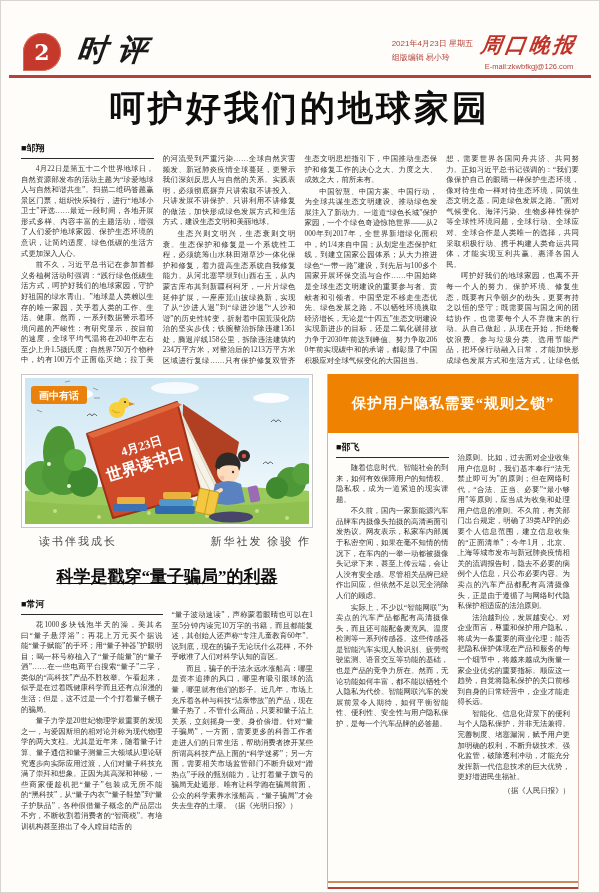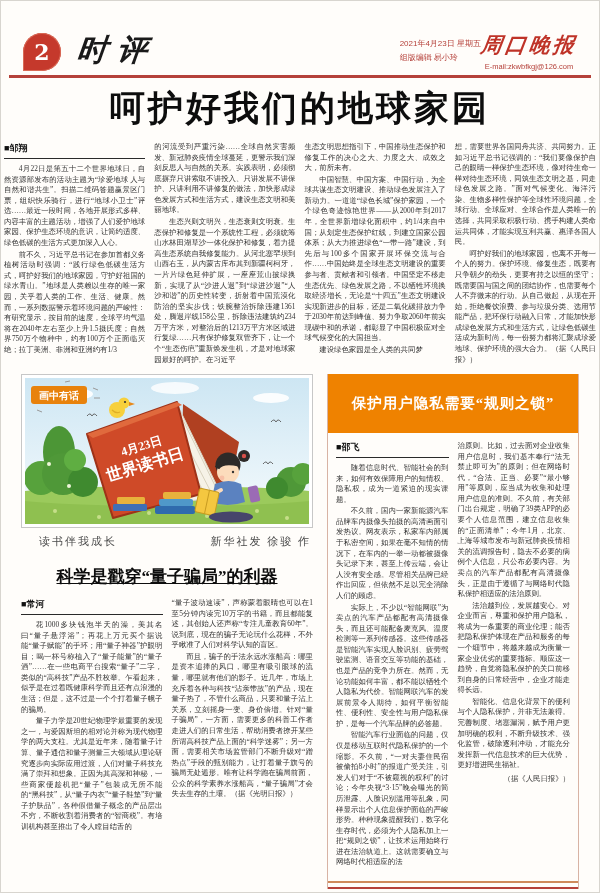--- a/index.html
+++ b/index.html
@@ -7,39 +7,39 @@
         box-sizing:border-box;border:1px solid #d8d5cf;overflow:hidden;
         font-family:"Liberation Serif","DejaVu Serif",serif;color:#222;}
   
   .header{display:flex;align-items:flex-end;padding:24px 22px 0 22px;height:46px;}
   .badge{width:38px;height:38px;background:#c5392c;border-radius:50% 50% 50% 0;
          display:flex;align-items:center;justify-content:center;flex:0 0 auto;
          box-shadow:inset 0 0 0 1px #d96a56;}
   .badge span{color:#fff;font-size:22px;font-weight:bold;font-family:"DejaVu Serif",serif;}
   .section{font-size:30px;font-weight:bold;font-style:italic;letter-spacing:10px;
            margin-left:16px;color:#1a1a1a;transform:skewX(-6deg);}
-  .header-right{margin-left:auto;display:flex;align-items:center;gap:0;}
+  .header-right{margin-left:auto;display:flex;align-items:center;gap:8px;}
   .pubinfo{color:#b5413a;font-size:8px;line-height:14px;font-family:"Liberation Sans",sans-serif;
            text-align:left;white-space:nowrap;}
   .masthead{text-align:center;}
   .logo{color:#bf3328;font-size:21px;font-weight:bold;font-style:italic;letter-spacing:3px;
         white-space:nowrap;transform:skewX(-8deg);}
   .email{color:#b5413a;font-size:7.5px;margin-top:3px;font-family:"Liberation Sans",sans-serif;}
   .red-rule{height:3px;background:#b5413a;margin:4px 8px 0 8px;}
   
   .main-title{text-align:center;font-size:35px;font-weight:900;letter-spacing:3px;
               margin:7px 0 10px 0;color:#0d0d0d;}
   .cols{display:flex;gap:9px;}
-  .main-cols{padding:0 3px;height:222px;overflow:hidden;justify-content:space-between;}
+  .main-cols{padding:0 20px;height:222px;overflow:hidden;justify-content:space-between;}
   .col{flex:1;min-width:0;}
   .byline{font-size:9px;font-weight:bold;color:#111;border-bottom:1px solid #2a2a2a;
           padding-bottom:3px;margin-bottom:5px;}
   .col p{font-size:7.4px;line-height:1.43;text-align:justify;margin:0 0 1px 0;
          text-indent:2em;color:#333;word-break:break-all;}
-  .col p.cont{text-indent:0;}
+  .col p.cont{text-indent:0;margin-top:12px;}
   .col p.source{text-align:right;text-indent:0;margin-top:3px;}
   
   .bottom{display:flex;gap:14px;padding:10px 20px 0 20px;}
   .bottom-left{width:292px;flex:0 0 auto;}
   .cartoon-box{border:1px solid #c7c7c7;background:#fff;padding:3px;}
   .cartoon-box svg{display:block;width:100%;height:auto;}
   .cartoon-captions{display:flex;justify-content:space-between;align-items:baseline;
                     font-size:11px;color:#4a4a4a;margin:6px 2px 0 18px;letter-spacing:2px;}
   .q-title{text-align:center;font-size:17px;font-weight:900;margin:16px 0 10px 0;color:#0d0d0d;text-decoration:underline;}
   .q-cols{height:282px;overflow:hidden;}
@@ -203,21 +203,20 @@
     </div>
 
     <div class="privacy">
       <div class="p-banner">保护用户隐私需要“规则之锁”</div>
       <div class="cols p-cols">
         <div class="col">
           <div class="byline">■邵飞</div>
           <p>随着信息时代、智能社会的到来，如何有效保障用户的知情权、隐私权，成为一道紧迫的现实课题。</p>
           <p>不久前，国内一家新能源汽车品牌车内摄像头拍摄的高清画面引发热议。网友表示，私家车内部属于私密空间，如果在毫不知情的情况下，在车内的一举一动都被摄像头记录下来，甚至上传云端，会让人没有安全感。尽管相关品牌已经作出回应，但依然不足以完全消除人们的顾虑。</p>
           <p>实际上，不少以“智能网联”为卖点的汽车产品都配有高清摄像头，而且还可能配备麦克风、温度检测等一系列传感器。这些传感器是智能汽车实现人脸识别、疲劳驾驶监测、语音交互等功能的基础，也是产品的竞争力所在。然而，无论功能如何丰富，都不能以牺牲个人隐私为代价。智能网联汽车的发展前景令人期待，如何平衡智能性、便利性、安全性与用户隐私保护，是每一个汽车品牌的必答题。</p>
-          <p>智能汽车行业面临的问题，仅仅是移动互联时代隐私保护的一个缩影。不久前，“一对夫妻住民宿被偷拍8小时”的报道广受关注，引发人们对于“不被窥视的权利”的讨论；今年央视“3·15”晚会曝光的简历泄露、人脸识别滥用等乱象，同样显示出个人信息保护面临的严峻形势。种种现象提醒我们，数字化生存时代，必须为个人隐私加上一把“规则之锁”，让技术运用始终行进在法治轨道上。这就需要确立与网络时代相适应的法</p>
         </div>
         <div class="col">
           <p class="cont">治原则。比如，过去面对企业收集用户信息时，我们基本奉行“法无禁止即可为”的原则；但在网络时代，“合法、正当、必要”“最小够用”等原则，应当成为收集和处理用户信息的准则。不久前，有关部门出台规定，明确了39类APP的必要个人信息范围，建立信息收集的“正面清单”；今年1月，北京、上海等城市发布与新冠肺炎疫情相关的流调报告时，隐去不必要的病例个人信息，只公布必要内容。为卖点的汽车产品都配有高清摄像头，正是由于遵循了与网络时代隐私保护相适应的法治原则。</p>
           <p>法治越到位，发展越安心。对企业而言，尊重和保护用户隐私，将成为一条重要的商业伦理；能否把隐私保护体现在产品和服务的每一个细节中，将越来越成为衡量一家企业优劣的重要指标。顺应这一趋势，自觉将隐私保护的关口前移到自身的日常经营中，企业才能走得长远。</p>
           <p>智能化、信息化背景下的便利与个人隐私保护，并非无法兼得。完善制度、堵塞漏洞，赋予用户更加明确的权利，不断升级技术、强化监管，破除逐利冲动，才能充分发挥新一代信息技术的巨大优势，更好增进民生福祉。</p>
           <p class="source">（据《人民日报》）</p>
         </div>
       </div>
       <div class="p-rules">
         <div class="rule-light"></div>

